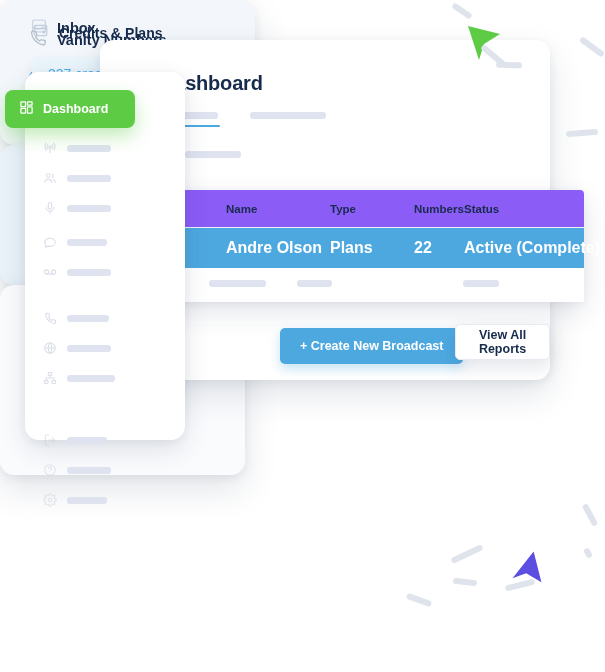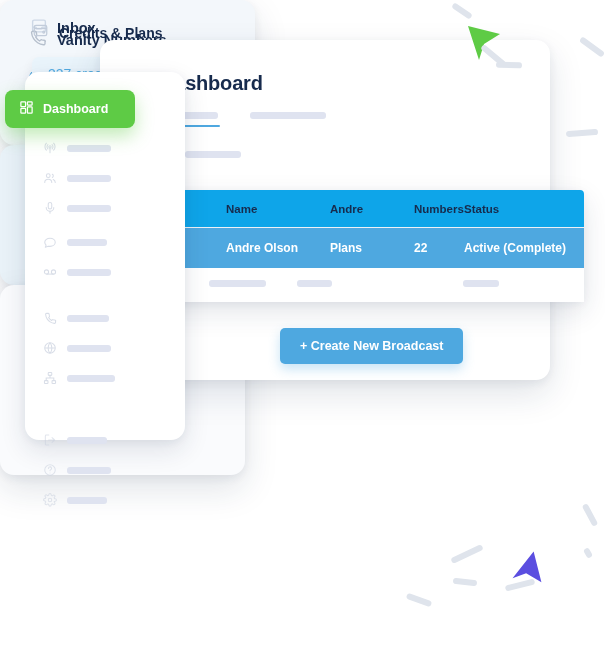--- a/index.html
+++ b/index.html
@@ -24,31 +24,31 @@
   .tab-ph{position:absolute;top:0;height:7px;border-radius:3px;background:#dfe3f0;}
   .tab-ph.a{left:0;width:58px;}
   .tab-ph.b{left:90px;width:76px;}
   .tab-underline{position:absolute;left:0;top:13px;width:60px;height:2px;background:#4ea8e0;border-radius:2px;}
 
   .subrow{position:absolute;left:58px;top:104px;display:flex;align-items:center;gap:10px;}
   .ph-bar{background:#dfe3f0;border-radius:3px;height:7px;display:block;}
 
   
   #table{position:absolute;left:4px;top:150px;width:480px;z-index:4;}
-  .thead{background:#0ea5e9;height:38px;position:relative;border-radius:4px 4px 0 0;box-shadow:0 -1px 0 #eef1f6 inset;}
+  .thead{background:#8b5cf6;height:38px;position:relative;border-radius:4px 4px 0 0;box-shadow:0 -1px 0 #eef1f6 inset;}
   .thead .cell, .trow .cell{position:absolute;top:50%;transform:translateY(-50%);font-size:11.5px;white-space:nowrap;}
   .thead .cell{color:#172b4d;font-weight:bold;}
   .c-date{left:18px;}
   .c-name{left:122px;}
   .c-type{left:226px;}
   .c-contacts{left:310px;}
   .c-status{left:360px;}
   .sort-ico{position:absolute;left:5px;top:50%;transform:translateY(-50%);}
   .trow{position:relative;height:40px;background:#4ea8e0;}
-  .trow .cell{color:#ffffff;font-weight:bold;font-size:12px;}
+  .trow .cell{color:#ffffff;font-weight:bold;font-size:16px;}
   .tbody-ph{position:relative;height:34px;background:#fff;border-radius:0 0 4px 4px;}
   .tbody-ph .ph-bar{position:absolute;top:12px;}
 
   
   #btn-create{position:absolute;left:180px;top:288px;height:36px;padding:0 20px;display:flex;align-items:center;justify-content:center;
     background:#4ea8e0;color:#fff;border:none;border-radius:5px;font-size:12.5px;font-weight:bold;
     font-family:"Liberation Sans",sans-serif;cursor:pointer;box-shadow:0 5px 12px rgba(78,168,224,.32);z-index:6;}
   #btn-reports{position:absolute;left:355px;top:284px;height:36px;padding:0 18px;display:flex;align-items:center;justify-content:center;
     background:#fff;color:#172b4d;border:1px solid #e7eaf1;border-radius:5px;font-size:12.5px;font-weight:bold;
     font-family:"Liberation Sans",sans-serif;cursor:pointer;box-shadow:0 7px 18px rgba(23,43,77,.12);z-index:7;}
@@ -130,21 +130,21 @@
     <div id="table" class="shadow-md">
 
       <div class="thead">
         <span class="sort-ico">
           <svg width="12" height="12" viewBox="0 0 24 24" fill="none" stroke="#4ea8e0" stroke-width="2.6" stroke-linecap="round" stroke-linejoin="round">
             <path d="M12 19V6M6.5 11.5L12 6l5.5 5.5"></path>
           </svg>
         </span>
         <span class="cell c-date">Date</span>
         <span class="cell c-name">Name</span>
-        <span class="cell c-type">Andre</span>
+        <span class="cell c-type">Type</span>
         <span class="cell c-contacts">Numbers</span>
         <span class="cell c-status">Status</span>
       </div>
 
       <div class="trow">
         <span class="cell c-date">March 2</span>
         <span class="cell c-name">Andre Olson</span>
         <span class="cell c-type">Plans</span>
         <span class="cell c-contacts">22</span>
         <span class="cell c-status">Active (Complete)</span>
@@ -153,20 +153,21 @@
       <div class="tbody-ph">
         <span class="ph-bar" style="left:24px;width:32px"></span>
         <span class="ph-bar" style="left:105px;width:57px"></span>
         <span class="ph-bar" style="left:193px;width:35px"></span>
         <span class="ph-bar" style="left:359px;width:36px"></span>
       </div>
 
     </div>
 
     <button id="btn-create">+ Create New Broadcast</button>
+    <button id="btn-reports">View All Reports</button>
   </div>
 
   <div class="card shadow-md" id="sidebar-card">
 
     <button id="btn-dashboard">
       <span class="ico">
         <svg width="15" height="15" viewBox="0 0 24 24" fill="none" stroke="#ffffff" stroke-width="2" stroke-linejoin="round">
           <rect x="3" y="3" width="7.5" height="7.5" rx="1"></rect>
           <rect x="13.5" y="3" width="7.5" height="5" rx="1"></rect>
           <rect x="3" y="13.5" width="7.5" height="7.5" rx="1"></rect>

